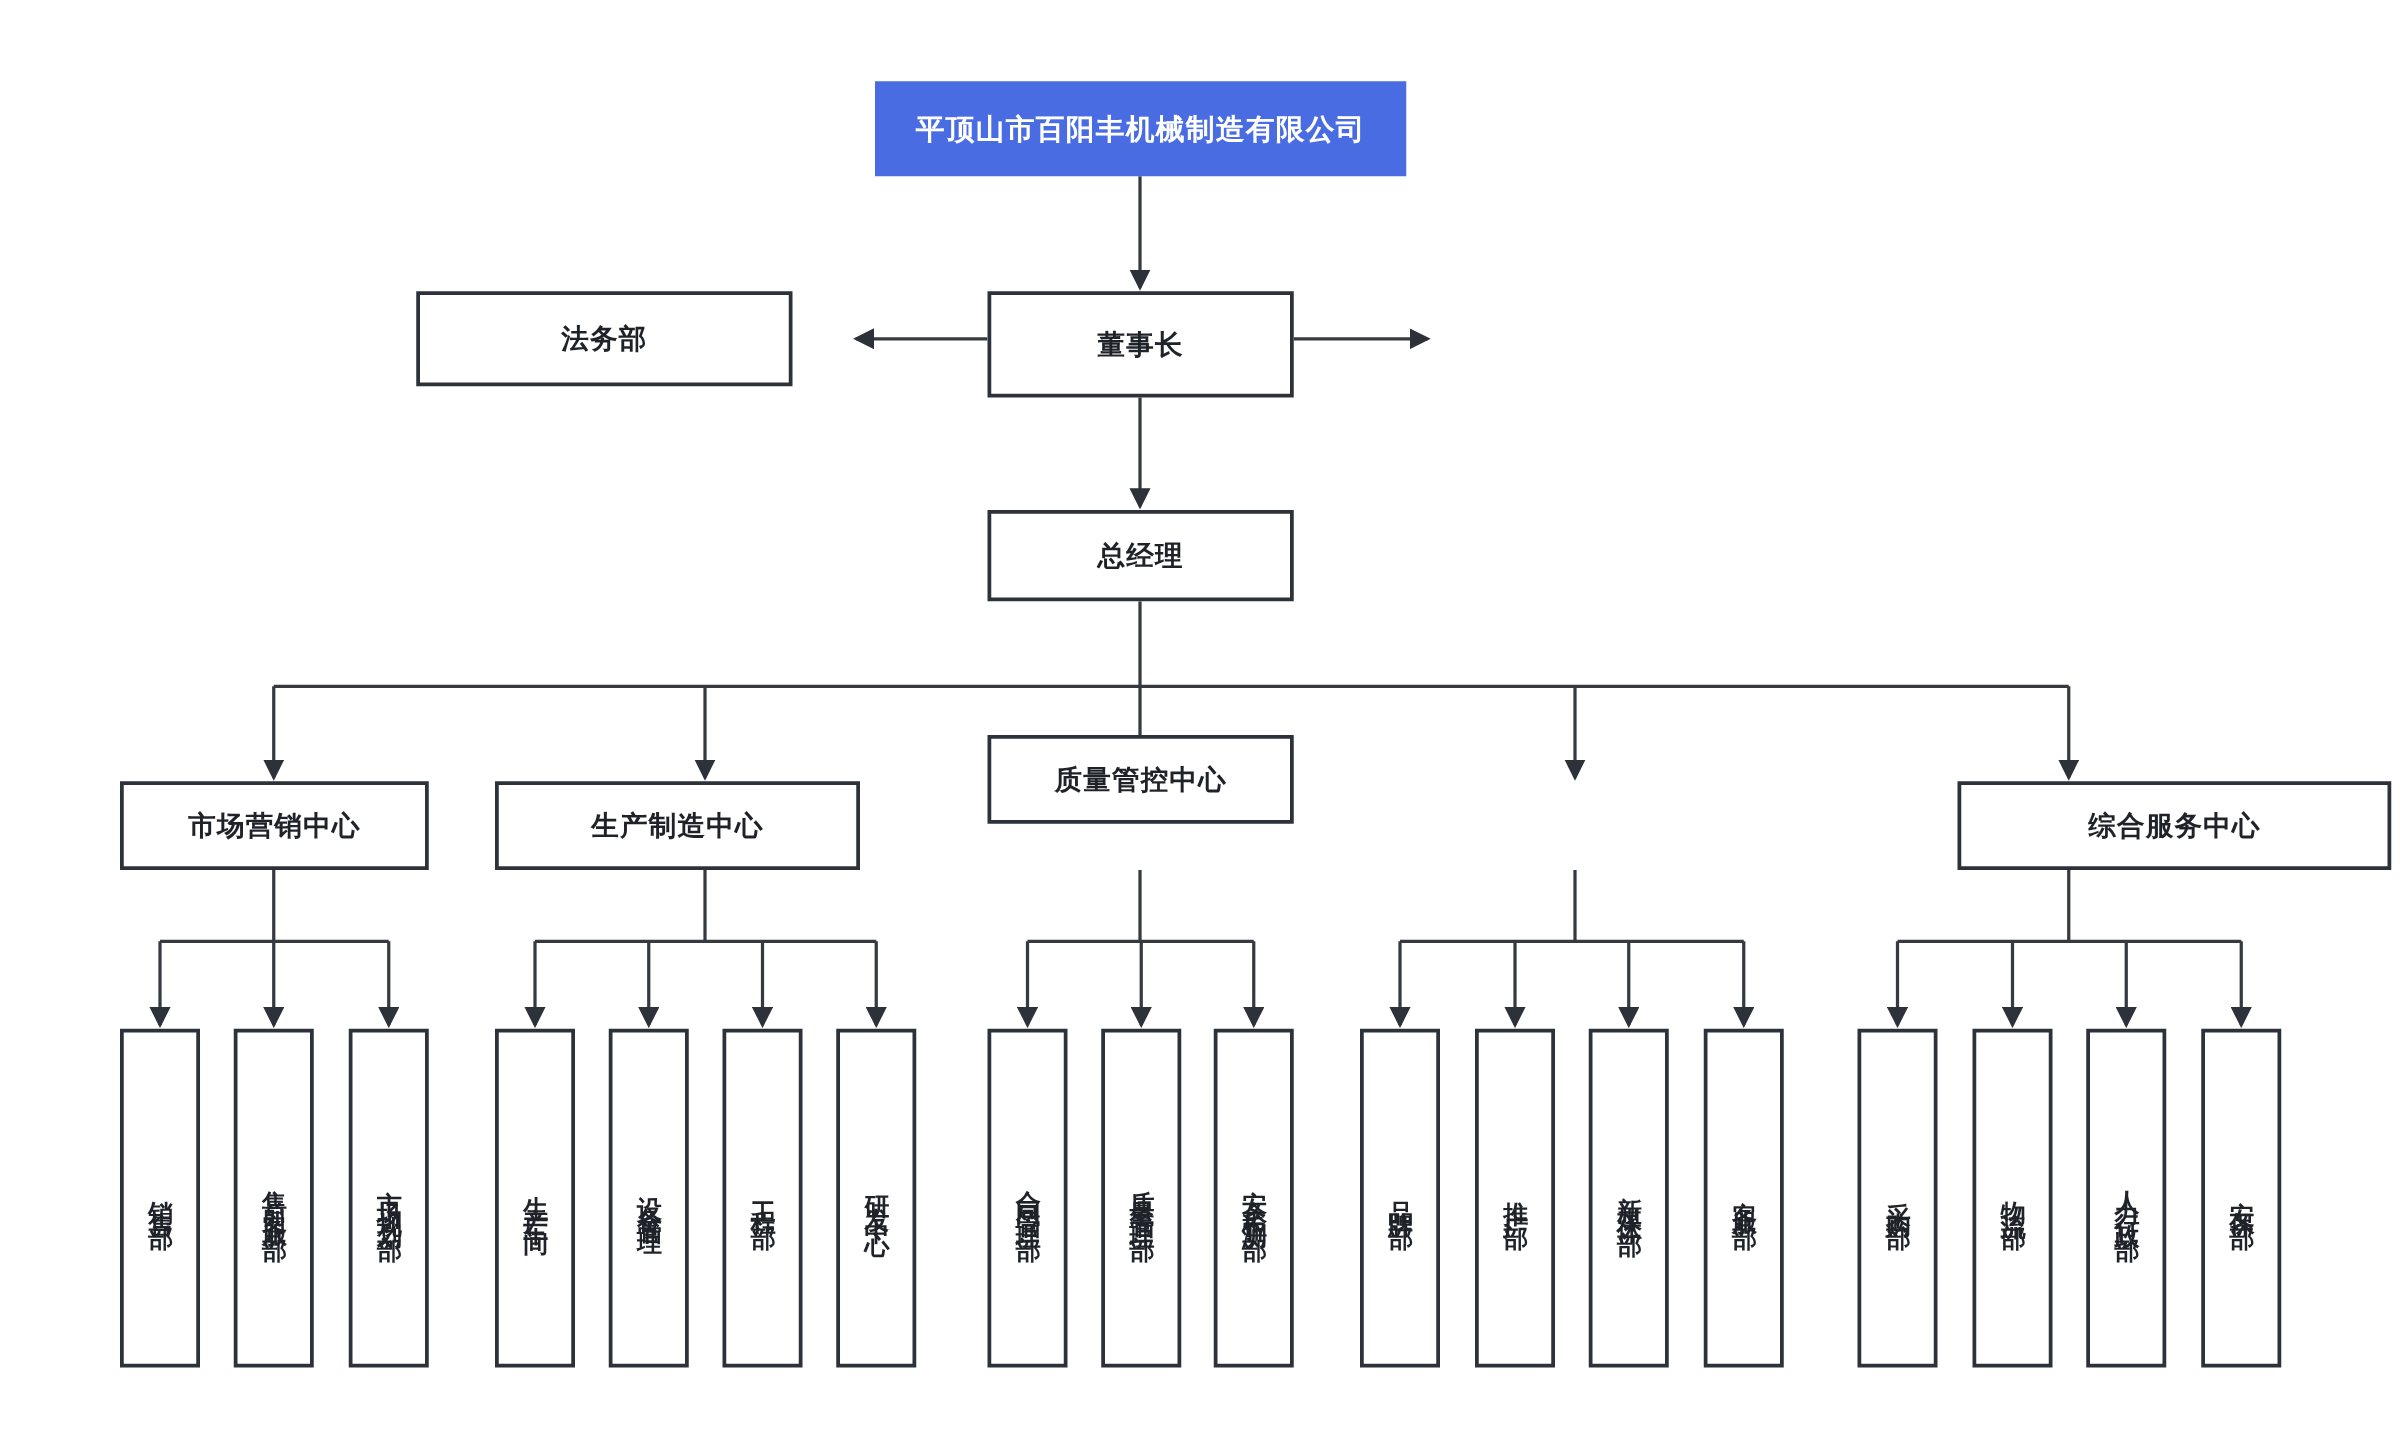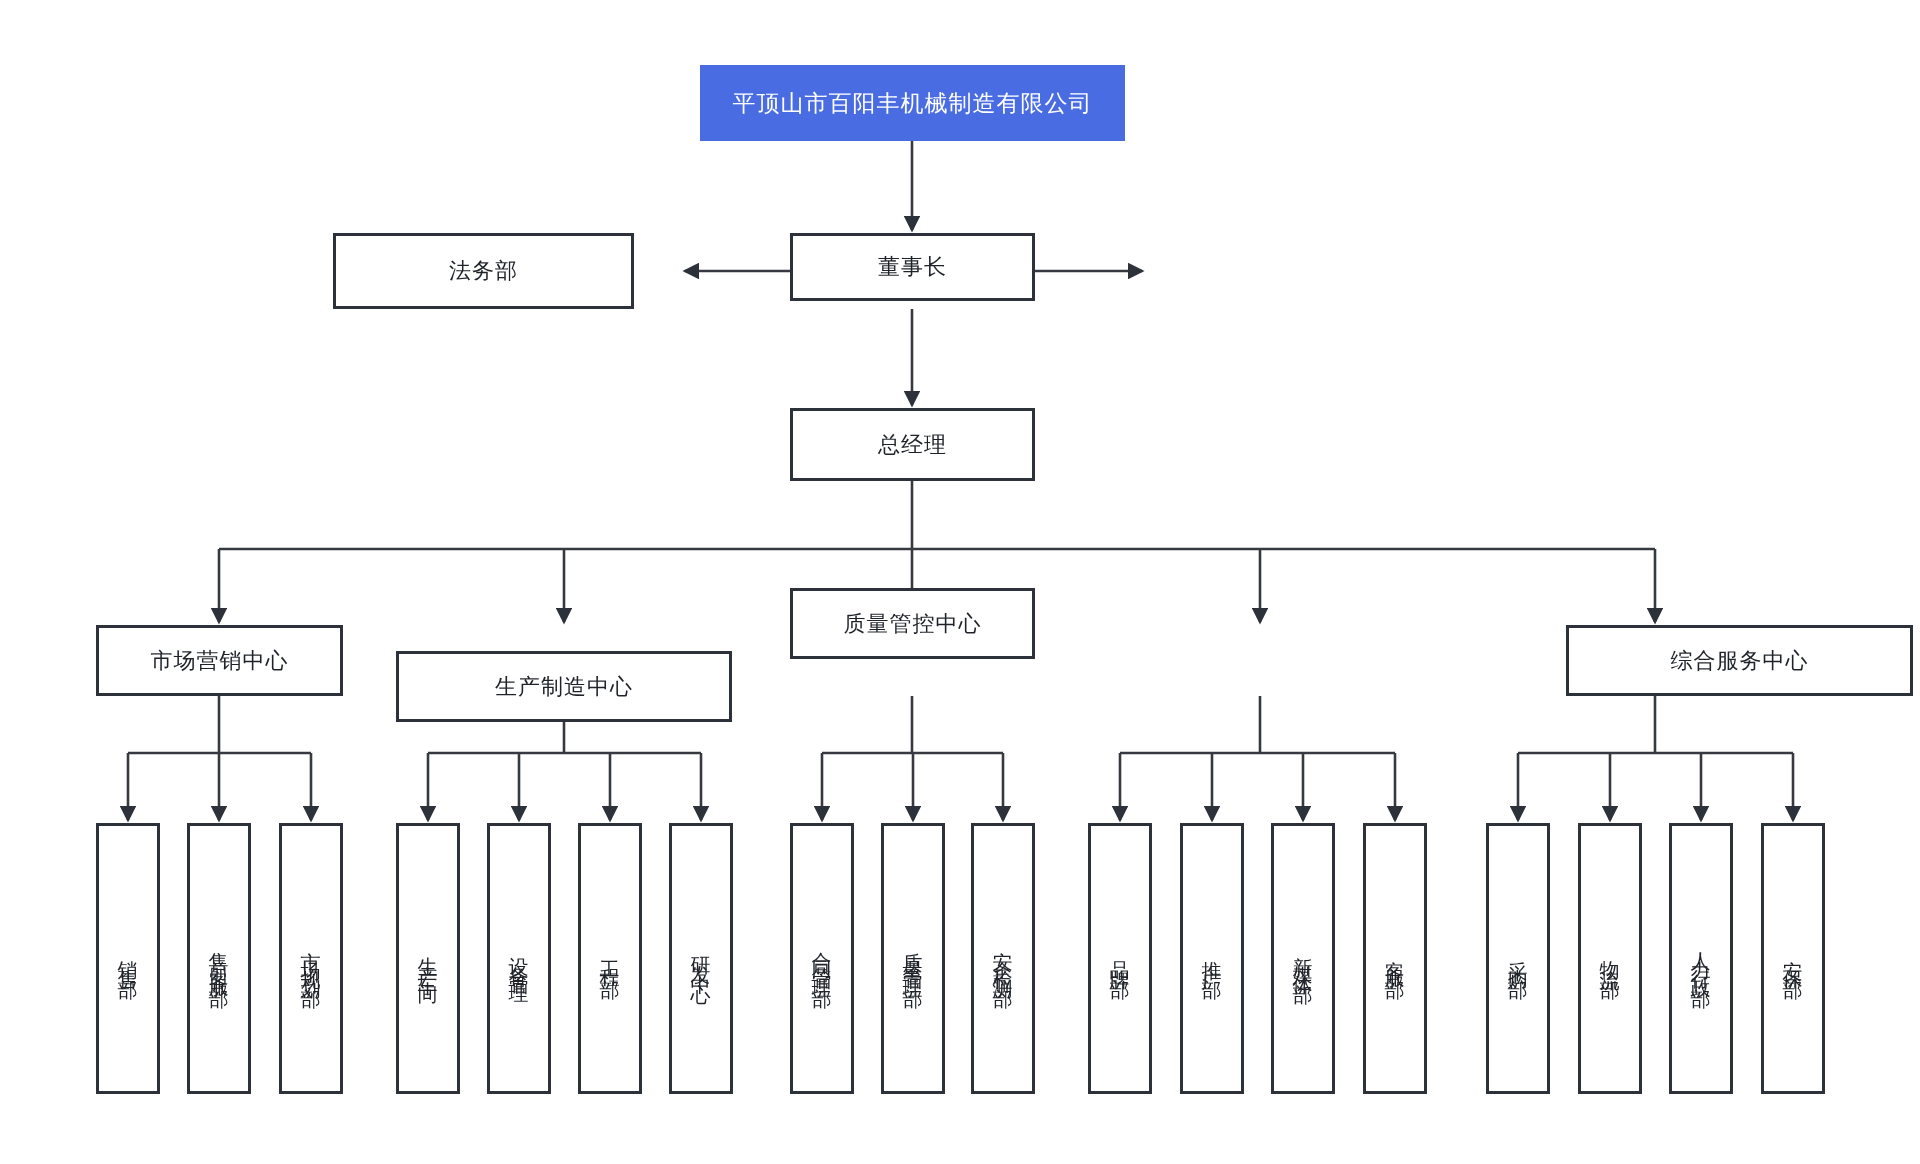--- a/index.html
+++ b/index.html
@@ -3,21 +3,21 @@
 <meta charset="utf-8">
 <style>
   html,body{margin:0;padding:0;background:#ffffff;}
   .canvas{
     position:relative;width:1920px;height:1164px;background:#ffffff;overflow:hidden;
     font-family:"Liberation Sans","DejaVu Sans",sans-serif;
   }
   .wires{position:absolute;left:0;top:0;width:1920px;height:1164px;}
   .node{
     position:absolute;box-sizing:border-box;background:#ffffff;
-    border:3px solid #2c313a;color:#1f2329;font-weight:400;
+    border:3px solid #2c313a;color:#1f2329;font-weight:700;
     display:flex;align-items:center;justify-content:center;
     font-size:22px;letter-spacing:1px;text-align:center;
   }
   .node.root{
     background:#4a6ce2;border:none;color:#ffffff;font-size:23px;letter-spacing:1px;
   }
   .node.dept{
     top:823px;width:64px;height:271px;
     writing-mode:vertical-lr;text-orientation:upright;
     font-size:20px;letter-spacing:9px;line-height:64px;
@@ -80,26 +80,26 @@
       <path d="M1518,753 V820" marker-end="url(#arrow)"></path>
       <path d="M1610,753 V820" marker-end="url(#arrow)"></path>
       <path d="M1701,753 V820" marker-end="url(#arrow)"></path>
       <path d="M1793,753 V820" marker-end="url(#arrow)"></path>
     </g>
   </svg>
 
   <div class="node root" style="left:700px;top:65px;width:425px;height:76px">平顶山市百阳丰机械制造有限公司</div>
 
   <div class="node" style="left:333px;top:233px;width:301px;height:76px">法务部</div>
-  <div class="node" style="left:790px;top:233px;width:245px;height:68px">董事长</div>
+  <div class="node" style="left:790px;top:233px;width:245px;height:85px">董事长</div>
 
   <div class="node" style="left:790px;top:408px;width:245px;height:73px">总经理</div>
 
   <div class="node" style="left:96px;top:625px;width:247px;height:71px">市场营销中心</div>
-  <div class="node" style="left:396px;top:651px;width:336px;height:71px">生产制造中心</div>
+  <div class="node" style="left:396px;top:625px;width:292px;height:71px">生产制造中心</div>
   <div class="node" style="left:790px;top:588px;width:245px;height:71px">质量管控中心</div>
   <div class="node" style="left:1566px;top:625px;width:347px;height:71px">综合服务中心</div>
 
   <div class="node dept" style="left:96px">销售部</div>
   <div class="node dept" style="left:187px">售前客服部</div>
   <div class="node dept" style="left:279px">市场规划部</div>
 
   <div class="node dept" style="left:396px">生产车间</div>
   <div class="node dept" style="left:487px">设备管理</div>
   <div class="node dept" style="left:578px">工程部</div>

